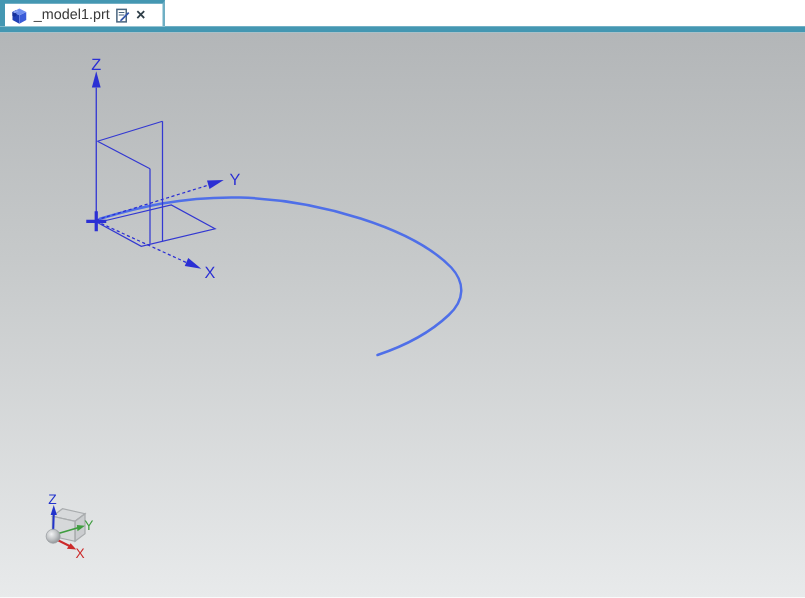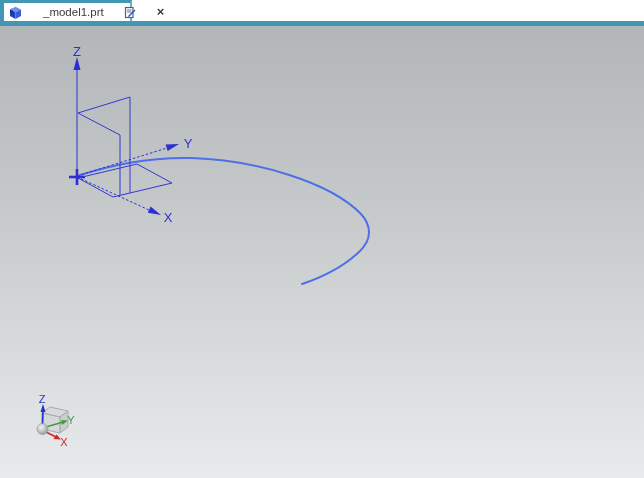--- a/index.html
+++ b/index.html
@@ -14,21 +14,21 @@
   }
   .tabbar-strip{
     position:absolute;left:0;top:21px;width:644px;height:5px;background:#4497b2;
   }
   .tab{
     position:absolute;left:0;top:0;width:132px;height:21px;box-sizing:border-box;
     background:#ffffff;
     border-top:3px solid #4497b2;
     border-left:4px solid #4497b2;
     border-right:2px solid #6fafc4;
-    display:flex;align-items:center;gap:20px;padding-left:4px;
+    display:flex;align-items:center;gap:4px;padding-left:4px;
     cursor:default;
   }
   .tab-label{
     font-size:11.5px;color:#3a3a3a;white-space:nowrap;line-height:1;
     padding-top:1px;
   }
   .tab-close{
     font-size:13px;font-weight:bold;color:#2f3e48;line-height:1;
     padding:0 1px;margin-top:-1px;cursor:pointer;
   }

